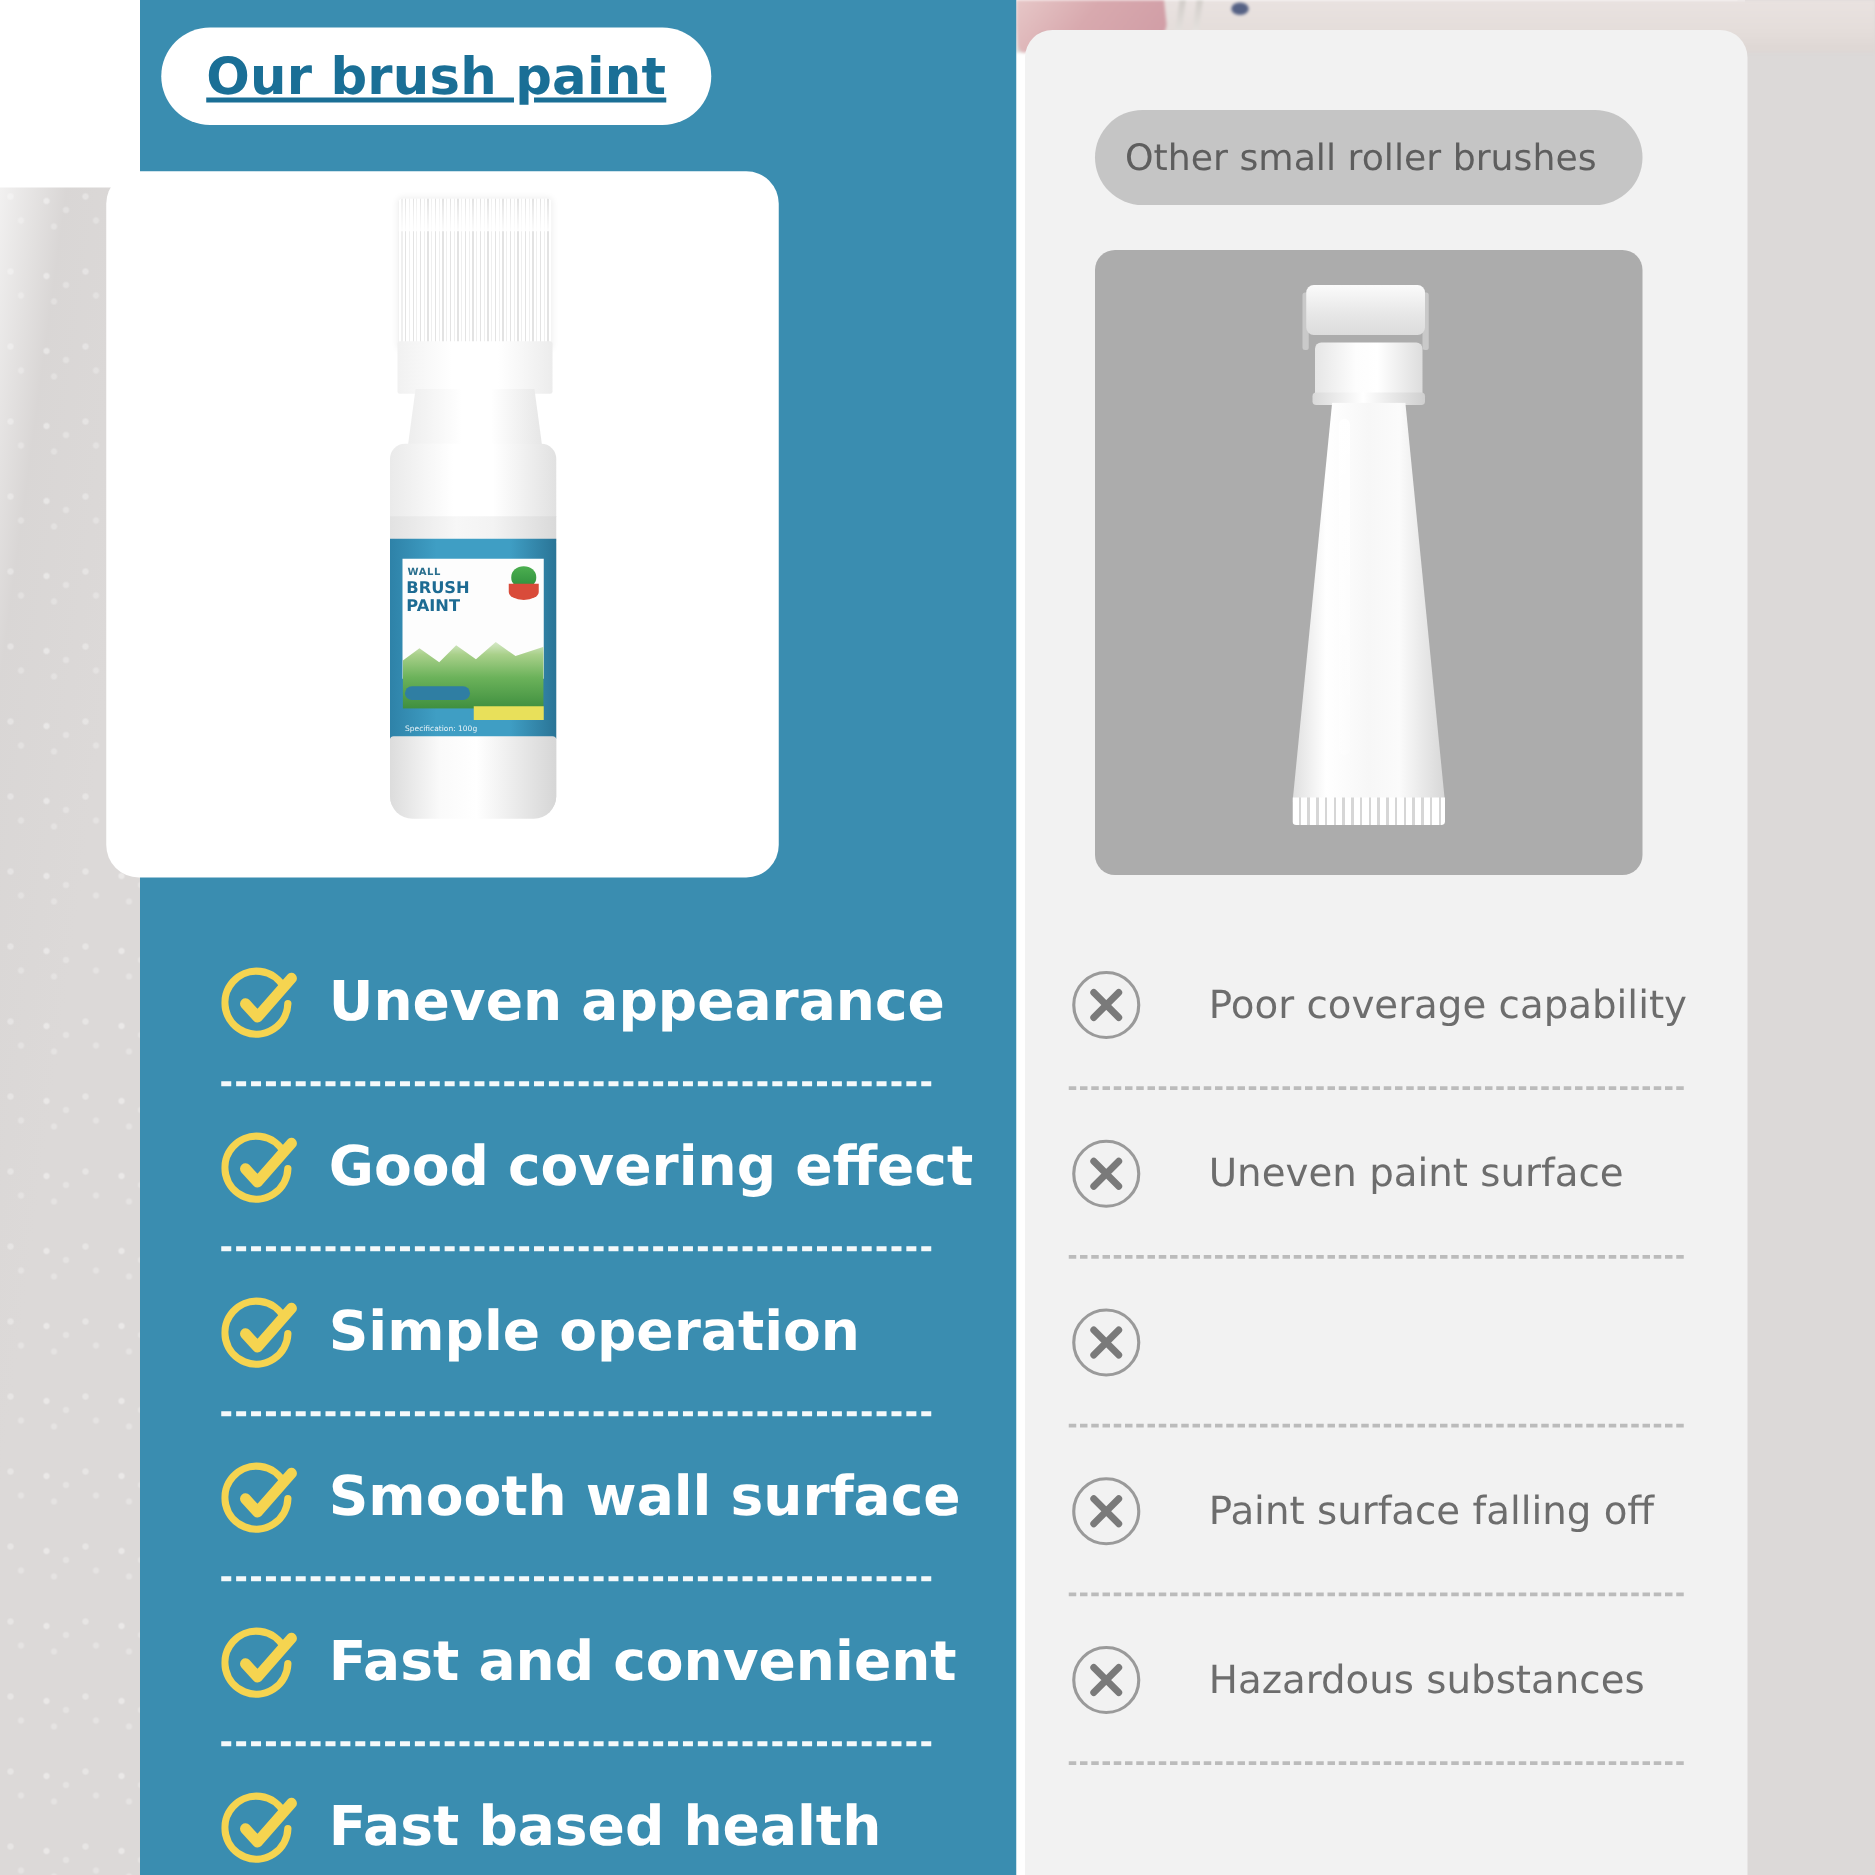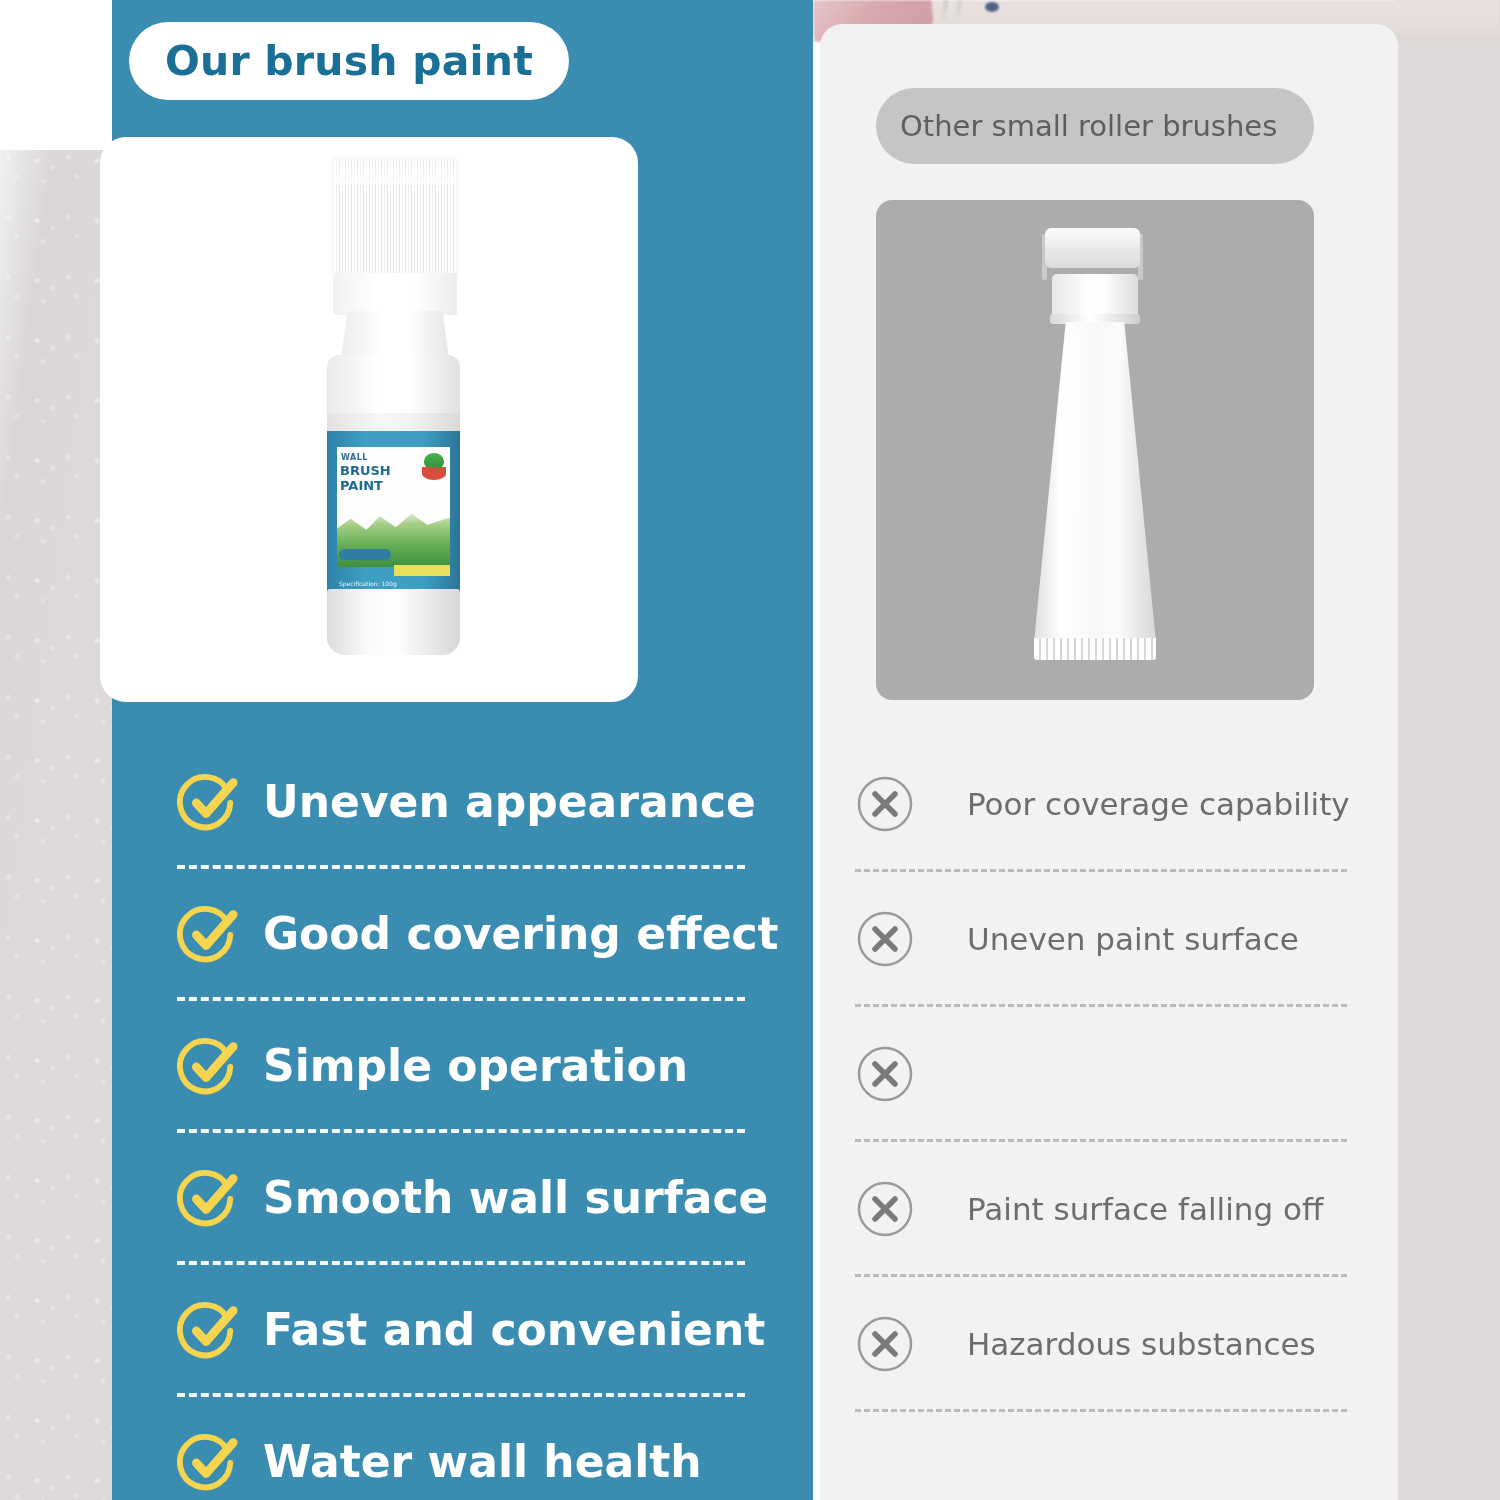--- a/index.html
+++ b/index.html
@@ -119,25 +119,26 @@
     align-items: center;
     justify-content: center;
   }
   .title-pill .title-text {
     color: #1a6f96;
     font-size: 41px;
     font-weight: bold;
     letter-spacing: .2px;
     white-space: nowrap;
     font-family: "DejaVu Sans", sans-serif;
+    text-decoration: underline;
   }
 
   .product-card {
     position: absolute;
-    left: 100px; top: 137px;
+    left: 85px; top: 137px;
     width: 538px; height: 565px;
     background: #ffffff;
     border-radius: 26px;
   }
 
   
   .bottle {
     position: absolute;
     left: 50%;
     top: 22px;
@@ -543,21 +544,21 @@
     </div>
     <div class="divider"></div>
 
     <div class="row">
       <span class="icon-check">
         <svg viewBox="0 0 64 64" width="62" height="62" aria-hidden="true">
           <path d="M52 20 A26 26 0 1 0 55 33" fill="none" stroke="#F5D450" stroke-width="6" stroke-linecap="round"></path>
           <path d="M20 33 L30 44 L58 12" fill="none" stroke="#F5D450" stroke-width="9" stroke-linecap="round" stroke-linejoin="round"></path>
         </svg>
       </span>
-      <span class="feat-text">Water wall health</span>
+      <span class="feat-text">Fast based health</span>
     </div>
 
   </div>
 
   <div class="panel-grey"></div>
 
   <div class="other-pill">
     <span class="other-text">Other small roller brushes</span>
   </div>
 

